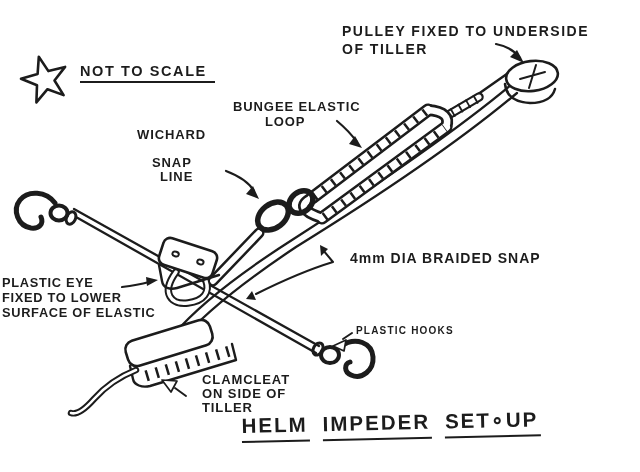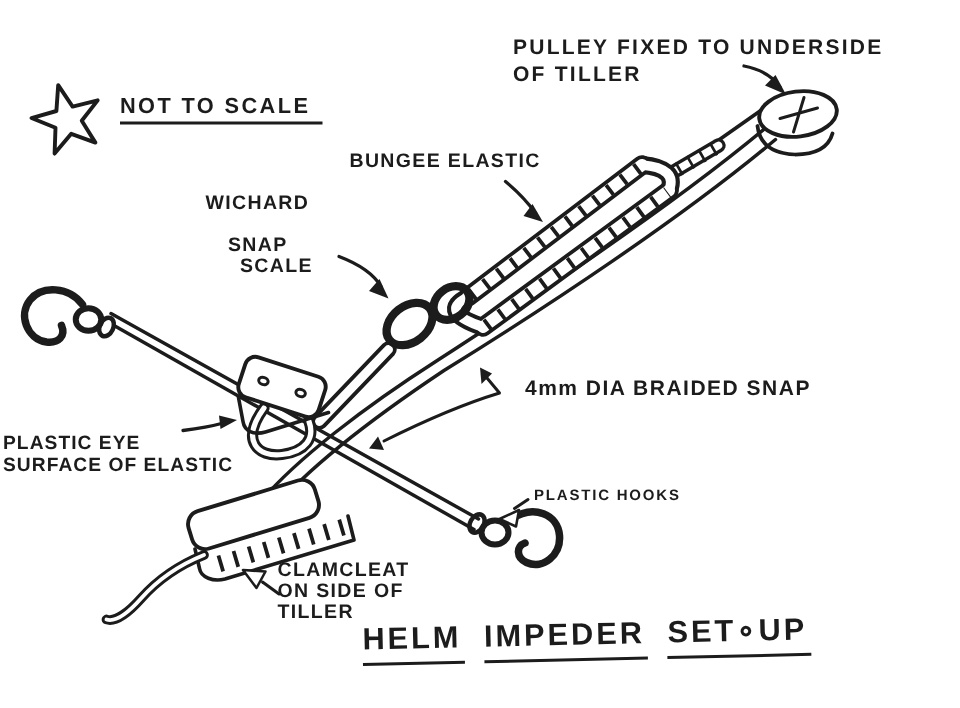--- a/index.html
+++ b/index.html
@@ -154,34 +154,36 @@
     <span>NOT TO SCALE</span>
   </div>
 
   <div class="lbl pulley-lbl" style="left:342px; top:22px;">
     <span class="ln">PULLEY FIXED TO UNDERSIDE</span>
     <span class="ln">OF TILLER</span>
   </div>
 
   <div class="lbl bungee-lbl" style="left:233px; top:99px;">
     <span class="ln">BUNGEE ELASTIC</span>
+    <span class="ln ln2">LOOP</span>
   </div>
 
   <div class="lbl wichard-lbl" style="left:137px; top:128px;">
     <span class="ln">WICHARD</span>
     <span class="ln ln2">SNAP</span>
-    <span class="ln ln3">SCALE</span>
+    <span class="ln ln3">LINE</span>
   </div>
 
-  <div class="lbl eye-lbl" style="left:2px; top:275px;margin-top:12px;">
+  <div class="lbl eye-lbl" style="left:2px; top:275px;">
     <span class="ln">PLASTIC EYE</span>
+    <span class="ln">FIXED TO LOWER</span>
     <span class="ln">SURFACE OF ELASTIC</span>
   </div>
 
-  <div class="lbl cleat-lbl" style="left:185px; top:373px;">
+  <div class="lbl cleat-lbl" style="left:202px; top:373px;">
     <span class="ln">CLAMCLEAT</span>
     <span class="ln">ON SIDE OF</span>
     <span class="ln">TILLER</span>
   </div>
 
   <div class="lbl braided-lbl" style="left:350px; top:251px;">
     <span>4mm DIA BRAIDED SNAP</span>
   </div>
 
   <div class="lbl hooks-lbl" style="left:356px; top:323px;">

